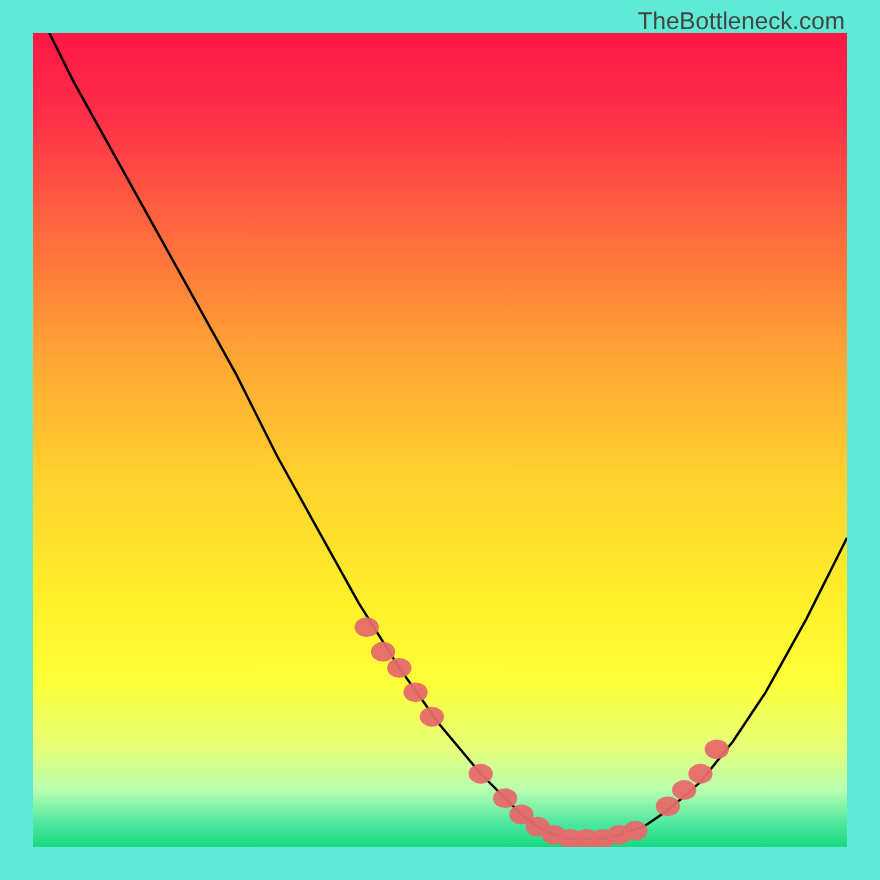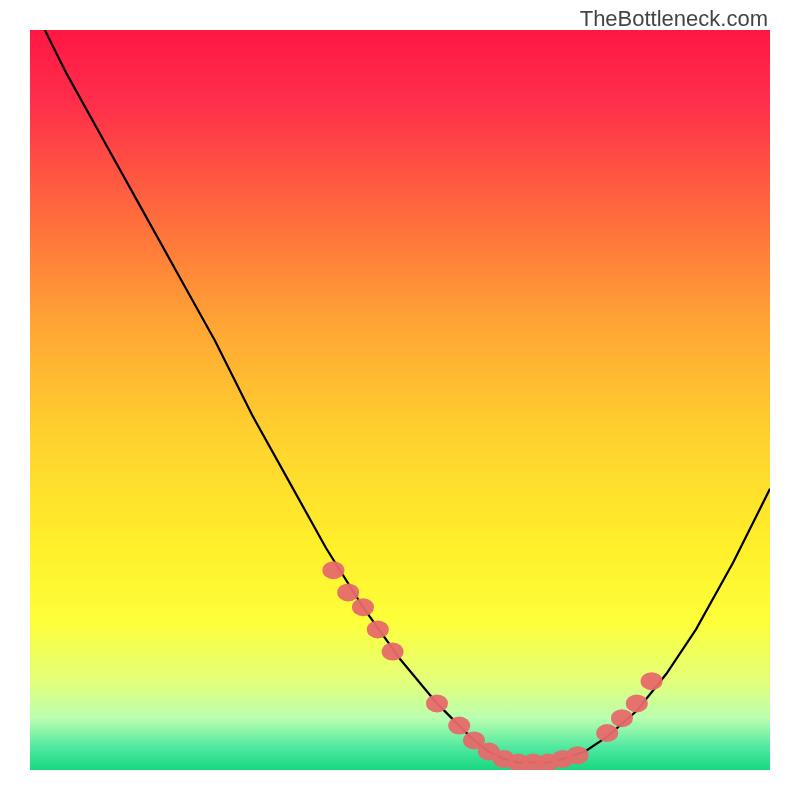--- a/index.html
+++ b/index.html
@@ -7,21 +7,21 @@
     padding: 0;
     width: 800px;
     height: 800px;
     background: #000;
     overflow: hidden;
   }
   .chart-container {
     position: relative;
     width: 800px;
     height: 800px;
-    background: #ffffff;
+    background: #5eead4;
   }
   .plot-area {
     position: absolute;
     left: 30px;
     top: 30px;
     width: 740px;
     height: 740px;
     overflow: hidden;
   }
   .gradient-bg {

